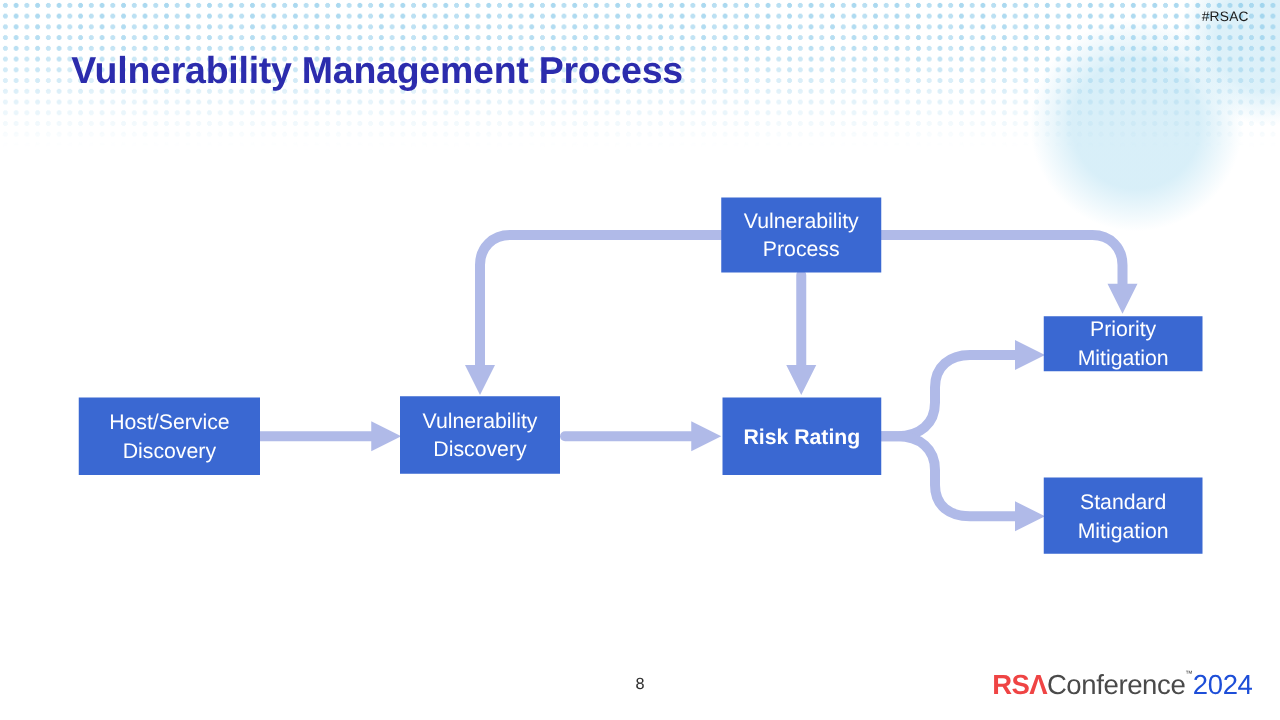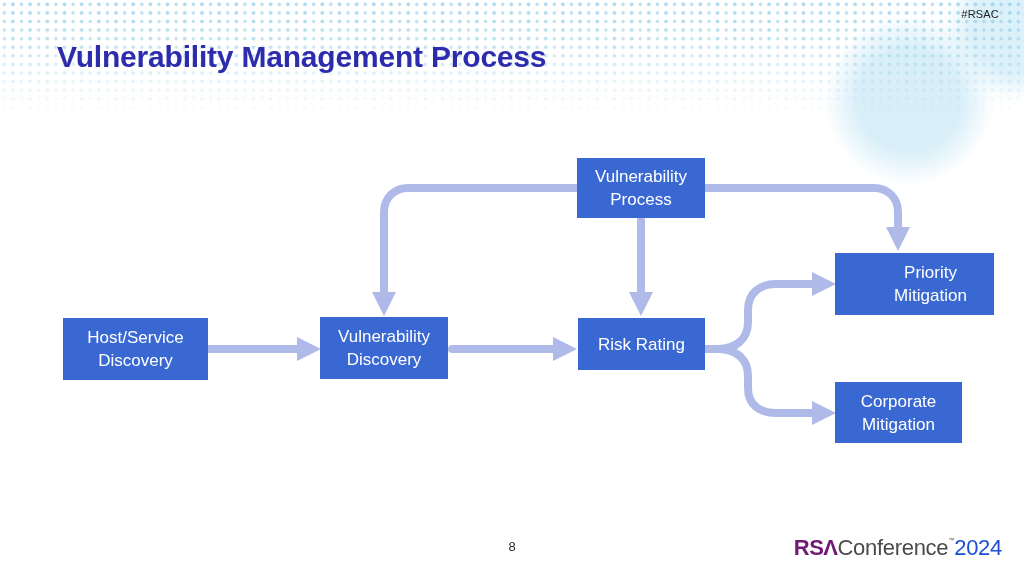--- a/index.html
+++ b/index.html
@@ -53,42 +53,42 @@
     display:flex;flex-direction:column;align-items:center;justify-content:center;
     text-align:center;
     font-size:17px;line-height:23px;
     z-index:4;
   }
   .node span{display:block;}
 
   #n-host   {left:63px;  top:318px; width:145px; height:62px;}
   #n-vd     {left:320px; top:317px; width:128px; height:62px;}
   #n-va     {left:577px; top:158px; width:128px; height:60px;}
-  #n-rr     {left:578px; top:318px; width:127px; height:52px;}
-  #n-pm     {left:835px; top:253px; width:127px; height:62px;padding-left:32px;}
+  #n-rr     {left:578px; top:318px; width:127px; height:62px;font-weight:bold;}
+  #n-pm     {left:835px; top:253px; width:127px; height:44px;}
   #n-sm     {left:835px; top:382px; width:127px; height:61px;}
 
   .arrows{position:absolute;top:0;left:0;z-index:2;}
 
   
   .page-number{
     position:absolute;left:0;right:0;top:539px;text-align:center;
     font-size:13px;color:#2e2e2e;z-index:3;
   }
   .footer-text{
     position:absolute;left:0;right:0;top:559px;text-align:center;
     font-size:8px;color:#2e2e2e;letter-spacing:0.2px;z-index:3;
   }
 
   
   .logo{
     position:absolute;right:22px;top:535px;
     font-size:22px;z-index:3;white-space:nowrap;
   }
-  .logo .brand{font-weight:bold;color:#701a75;letter-spacing:-0.5px;}
+  .logo .brand{font-weight:bold;color:#ef4444;letter-spacing:-0.5px;}
   .logo .name{font-weight:normal;color:#4a4a4a;letter-spacing:-0.3px;text-align:right;}
   .logo .tm{font-size:6px;color:#4a4a4a;vertical-align:top;line-height:10px;}
   .logo .year{font-weight:normal;color:#1d4ed8;letter-spacing:-0.3px;}
 </style>
 </head>
 <body>
 
 <div class="slide">
 
   <div class="blob"></div>
@@ -133,21 +133,21 @@
   </div>
   <div class="node" id="n-rr">
     <span>Risk Rating</span>
     <span></span>
   </div>
   <div class="node" id="n-pm">
     <span>Priority</span>
     <span>Mitigation</span>
   </div>
   <div class="node" id="n-sm">
-    <span>Corporate</span>
+    <span>Standard</span>
     <span>Mitigation</span>
   </div>
 
   <div class="page-number">8</div>
 
   <div class="logo">
     <span class="brand">RSΛ</span><span class="name">Conference</span><span class="tm">™</span><span class="year">2024</span>
   </div>
 
 </div>

